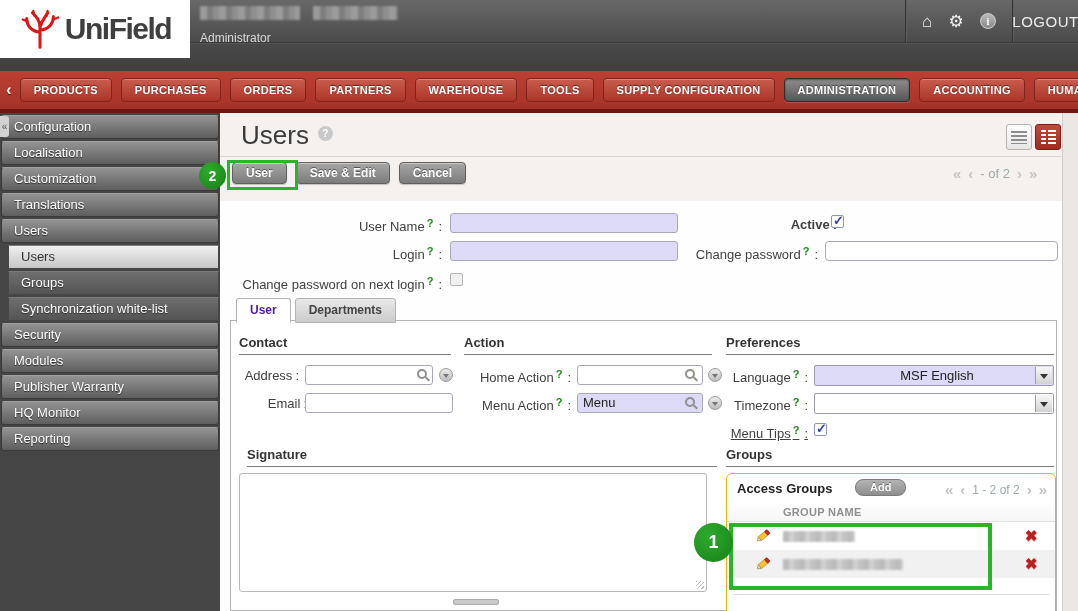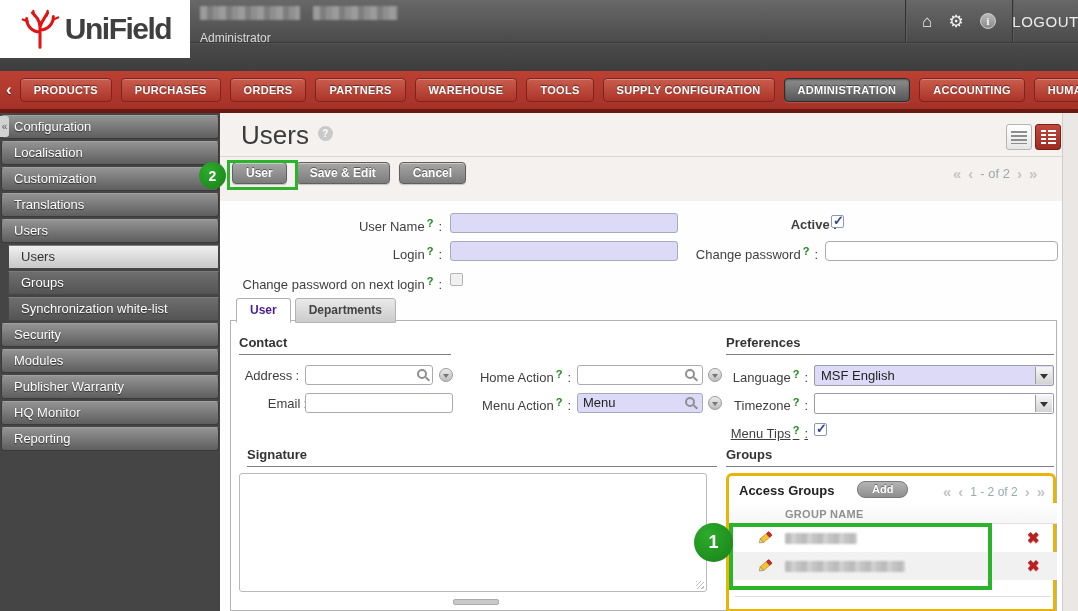--- a/index.html
+++ b/index.html
@@ -118,21 +118,21 @@
   .sdd::after { content:""; position:absolute; left:4px; top:7px; border:4px solid rgba(0,0,0,0); border-top:5px solid #333; }
   .sig-area { position:absolute; left:8px; top:152px; width:468px; height:119px; background:#fff;
               border:1px solid #b9b9b9; border-radius:3px; }
   .resize-grip { position:absolute; right:2px; bottom:2px; width:8px; height:8px;
                  background:repeating-linear-gradient(135deg,#bbb 0 1px,rgba(0,0,0,0) 1px 3px); }
   .splitter { position:absolute; left:222px; top:278px; width:46px; height:6px; background:#c9c9c9;
               border:1px solid #ababab; border-radius:2px; }
 
   
   .gpanel { position:absolute; left:495px; top:152px; width:330px; height:139px; background:#fff;
-            border:3px solid #eab308; border-radius:6px 6px 0 0; }
+            border:1px solid #eab308; border-radius:6px 6px 0 0; }
   .gtitle { position:absolute; left:10px; top:7px; font-size:13px; font-weight:bold; color:#222; }
   .add-btn { position:absolute; left:128px; top:5px; padding:1px 14px 2px; font-size:11px; font-weight:bold;
              color:#fff; text-shadow:0 -1px 0 rgba(0,0,0,.4); background:linear-gradient(#b4b4b4,#8e8e8e);
              border:1px solid #7a7a7a; border-radius:8px; cursor:pointer; }
   .pager.gpager { right:8px; top:8px; font-size:12px; }
   .ghead { position:absolute; left:0; top:27px; width:328px; height:21px; border-bottom:1px solid #e0e0e0;
            background:linear-gradient(#fff,#f6f6f6); }
   .gcol { position:absolute; left:56px; top:5px; font-size:11px; font-weight:bold; color:#8f8f8f; letter-spacing:.3px; }
   .grow { position:absolute; left:0; width:328px; height:28px; }
   .grow.odd { background:#f1f1f1; }
@@ -257,20 +257,21 @@
     <span class="cb plain" style="left:230px;top:160px;"></span>
 
     <div class="tabs">
       <span class="ftab on">User</span>
       <span class="ftab off">Departments</span>
     </div>
 
     <div class="panel">
 
       <div class="sect" style="left:8px;top:14px;width:212px;">Contact</div>
+      <div class="sect" style="left:233px;top:14px;width:248px;">Action</div>
       <div class="sect" style="left:495px;top:14px;width:328px;">Preferences</div>
 
       <div class="flabel" style="left:0;top:47px;width:68px;"><span>Address</span><span class="colon">:</span></div>
       <input class="inp" style="left: 74px; top: 44px; width: 128px;" value="">
       <span class="mag" style="left:185px;top:47px;"></span>
       <span class="rdd" style="left:208px;top:47px;"></span>
 
       <div class="flabel" style="left:8px;top:75px;width:68px;"><span>Email</span><span class="colon">:</span></div>
       <input class="inp" style="left: 74px; top: 72px; width: 148px;" value="">
 
@@ -278,21 +279,21 @@
       <input class="inp" style="left: 346px; top: 44px; width: 126px;" value="">
       <span class="mag" style="left:453px;top:47px;"></span>
       <span class="rdd" style="left:477px;top:47px;"></span>
 
       <div class="flabel" style="left:228px;top:75px;width:112px;"><span>Menu Action</span><sup class="q">?</sup><span class="colon">:</span></div>
       <div class="inp req" style="left:346px;top:72px;width:126px;line-height:18px;">Menu</div>
       <span class="mag" style="left:453px;top:75px;"></span>
       <span class="rdd" style="left:477px;top:75px;"></span>
 
       <div class="flabel" style="left:495px;top:47px;width:82px;"><span>Language</span><sup class="q">?</sup><span class="colon">:</span></div>
-      <div class="selectbox req" style="left:583px;top:44px;width:240px;"><span>MSF English</span><span class="sdd"></span></div>
+      <div class="selectbox req" style="left:583px;top:44px;width:240px;text-align:center;"><span>MSF English</span><span class="sdd"></span></div>
 
       <div class="flabel" style="left:495px;top:75px;width:82px;"><span>Timezone</span><sup class="q">?</sup><span class="colon">:</span></div>
       <div class="selectbox" style="left:583px;top:72px;width:240px;"><span></span><span class="sdd"></span></div>
 
       <div class="flabel" style="left:495px;top:103px;width:82px;text-decoration:underline;"><span>Menu Tips</span><sup class="q">?</sup><span class="colon">:</span></div>
       <span class="cb checked" style="left:583px;top:102px;"></span>
 
       <div class="sect" style="left:16px;top:126px;width:470px;">Signature</div>
       <div class="sect" style="left:495px;top:126px;width:328px;">Groups</div>
 

